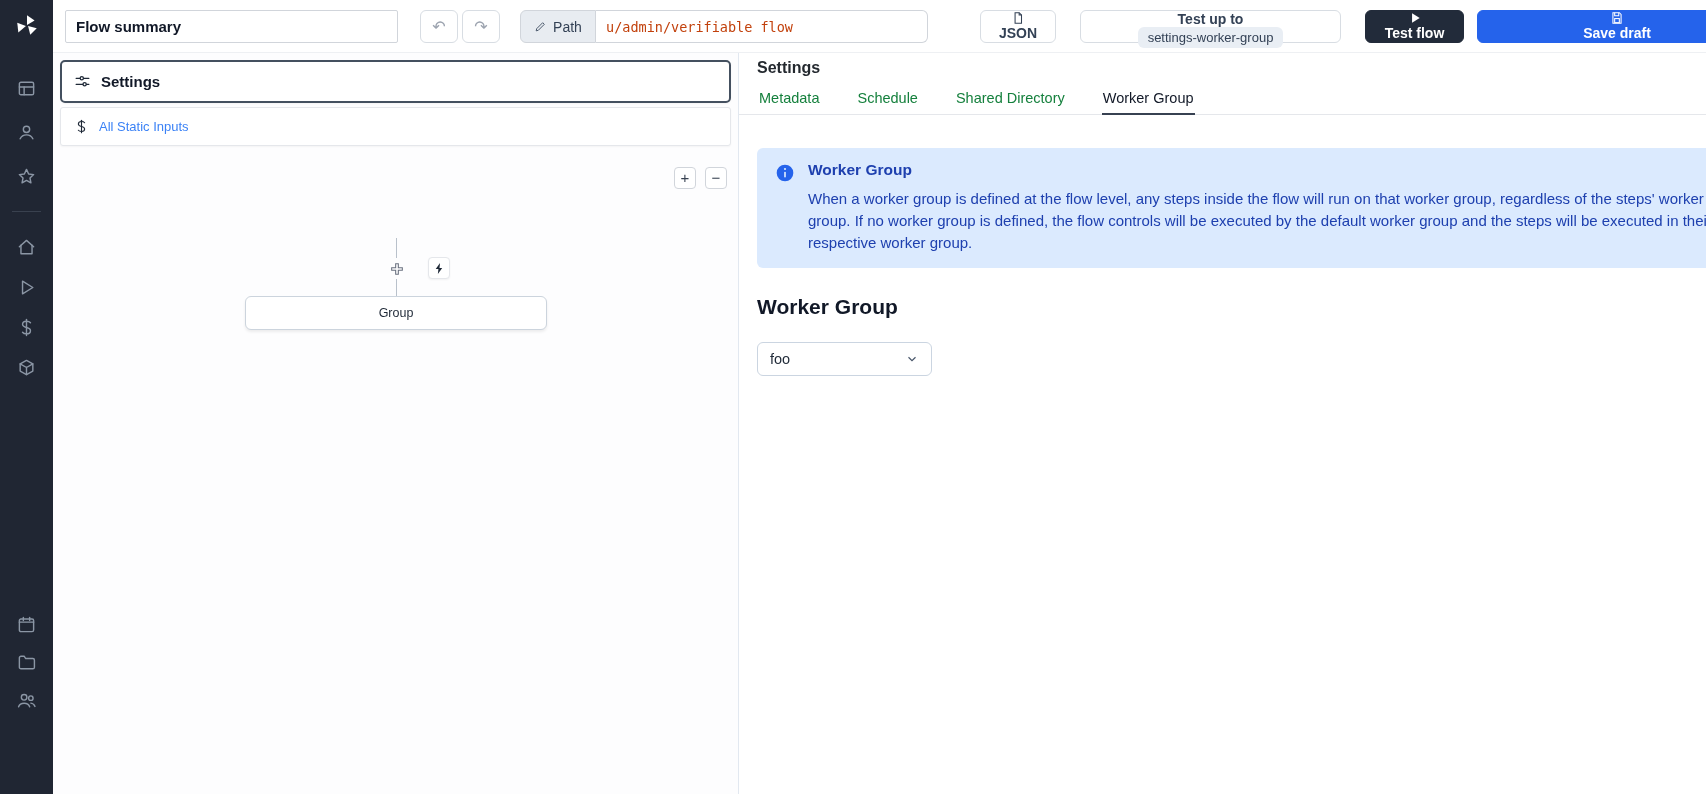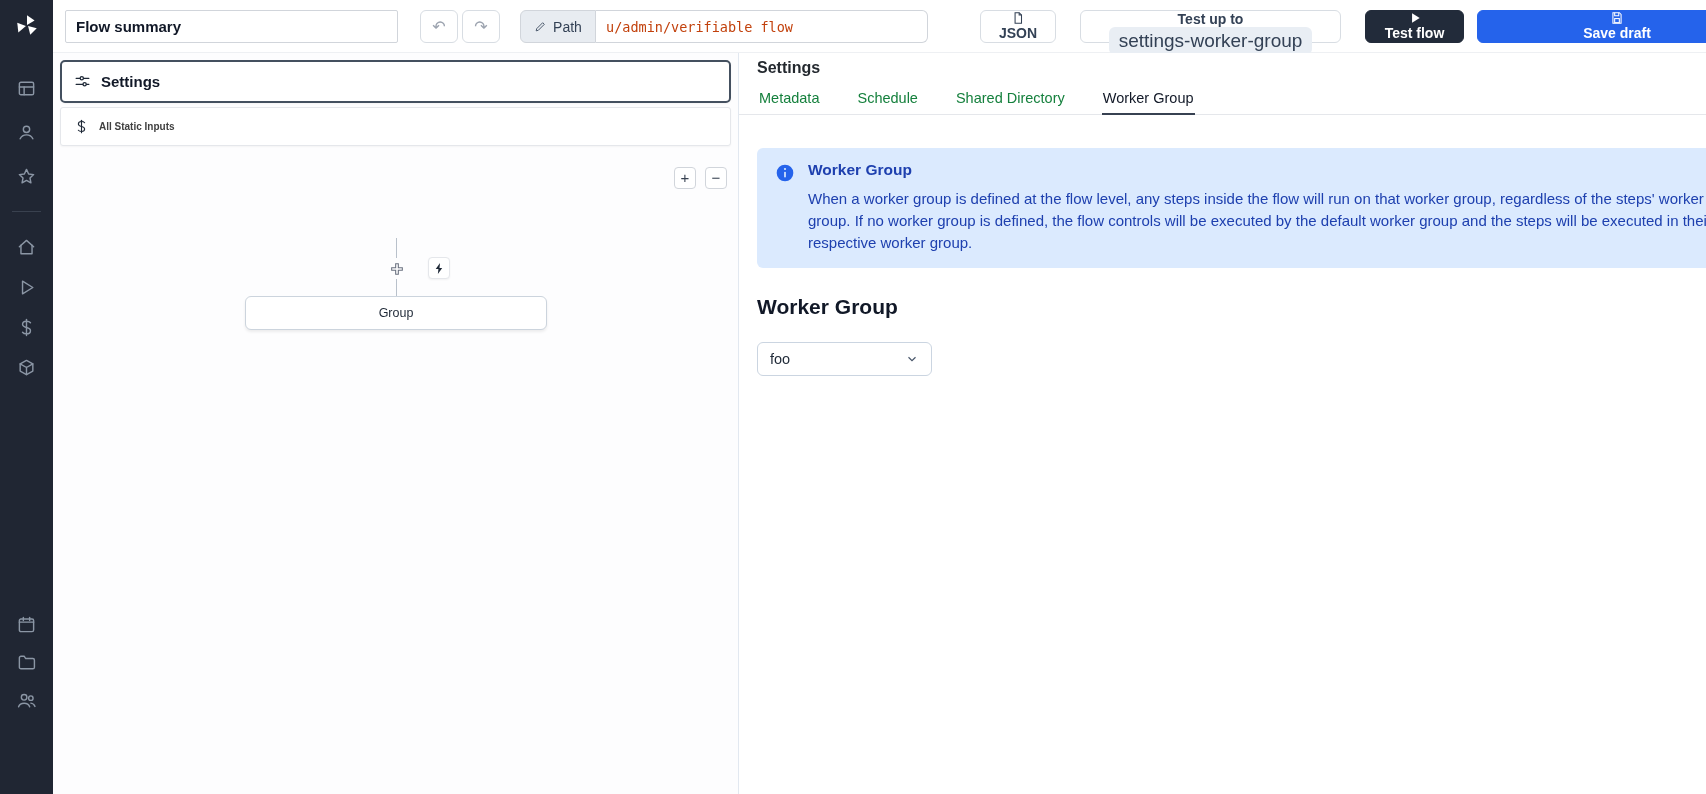--- a/index.html
+++ b/index.html
@@ -36,38 +36,38 @@
   .path-chip svg { width:13px; height:13px; stroke:#475569; fill:none; stroke-width:1.8; }
   .path-input { flex:1; border:1px solid #d1d5db; border-left:none; border-radius:0 6px 6px 0;
                 padding:0 10px; font-family:"DejaVu Sans Mono", monospace; font-size:13.5px;
                 color:#c2410c; outline:none; }
   .btn { display:flex; align-items:center; border-radius:6px; font-size:14px;
          font-weight:600; padding:0 13px; cursor:pointer; border:1px solid #d8dde3;
          background:#fff; color:#334155;flex-direction:column; }
   .btn svg { width:14px; height:14px; }
   .json-btn { left:927px; width:76px; }
   .testupto-btn { left:1027px; width:261px; }
-  .badge { background:#e9eef4; border-radius:6px; padding:3px 10px; font-size:19px;
+  .badge { background:#e9eef4; border-radius:6px; padding:3px 10px; font-size:13px;
            font-weight:500; color:#334155; white-space:nowrap; }
   .testflow-btn { left:1312px; width:99px; background:#222b3a; border-color:#222b3a; color:#fff; }
   .savedraft-btn { left:1424px; width:280px; background:#2563eb; border-color:#2563eb;
                    color:#fff; justify-content:flex-start; }
 
   
   .flow-panel { position:absolute; left:53px; top:53px; width:685px; height:741px; background:#fdfdfe; }
   .settings-box { position:absolute; left:7px; top:7px; width:671px; height:43px; background:#fff;
                   border:2px solid #44505f; border-radius:5px; display:flex; align-items:center;
                   gap:10px; padding:0 12px; cursor:pointer; box-shadow:0 1px 2px rgba(0,0,0,.04); }
   .settings-box svg { width:17px; height:17px; stroke:#1f2937; fill:none; stroke-width:1.8; stroke-linecap:round; }
   .settings-box .lbl { font-size:15px; font-weight:600; color:#111827; }
   .static-box { position:absolute; left:7px; top:54px; width:671px; height:39px; background:#fff;
                 border:1px solid #e5e7eb; border-radius:3px; display:flex; align-items:center;
                 gap:10px; padding:0 13px; cursor:pointer; box-shadow:0 1px 2px rgba(0,0,0,.04); }
   .static-box svg { width:15px; height:15px; stroke:#1f2937; fill:none; stroke-width:1.8; stroke-linecap:round; }
-  .static-box .lbl { font-size:10px; font-weight:700; color:#404040; }
+  .static-box .lbl { font-size:13px; font-weight:400; color:#3b82f6; }
   .zoom { position:absolute; top:114px; left:621px; display:flex; gap:9px; }
   .zoom-btn { width:22px; height:22px; border:1px solid #d1d5db; border-radius:4px; background:#fff;
               color:#374151; font-size:15px; line-height:20px; text-align:center; cursor:pointer; }
   .edge { position:absolute; left:343px; top:185px; width:1px; height:58px; background:#b9c1cb; }
   .node { position:absolute; left:192px; width:302px; height:33px; border:1px solid #ccd4dd;
           border-radius:6px; display:flex; align-items:center; justify-content:center;
           font-size:12.5px; color:#1f2937; box-shadow:0 2px 3px rgba(0,0,0,.07); cursor:pointer; background:#fff; }
   .node-input { top:152px; background:#e9edf2; }
   .node-result { top:243px; height:34px; }
   .add-btn { position:absolute; left:333px; top:205px; width:21px; height:21px; background:#fdfdfe;

